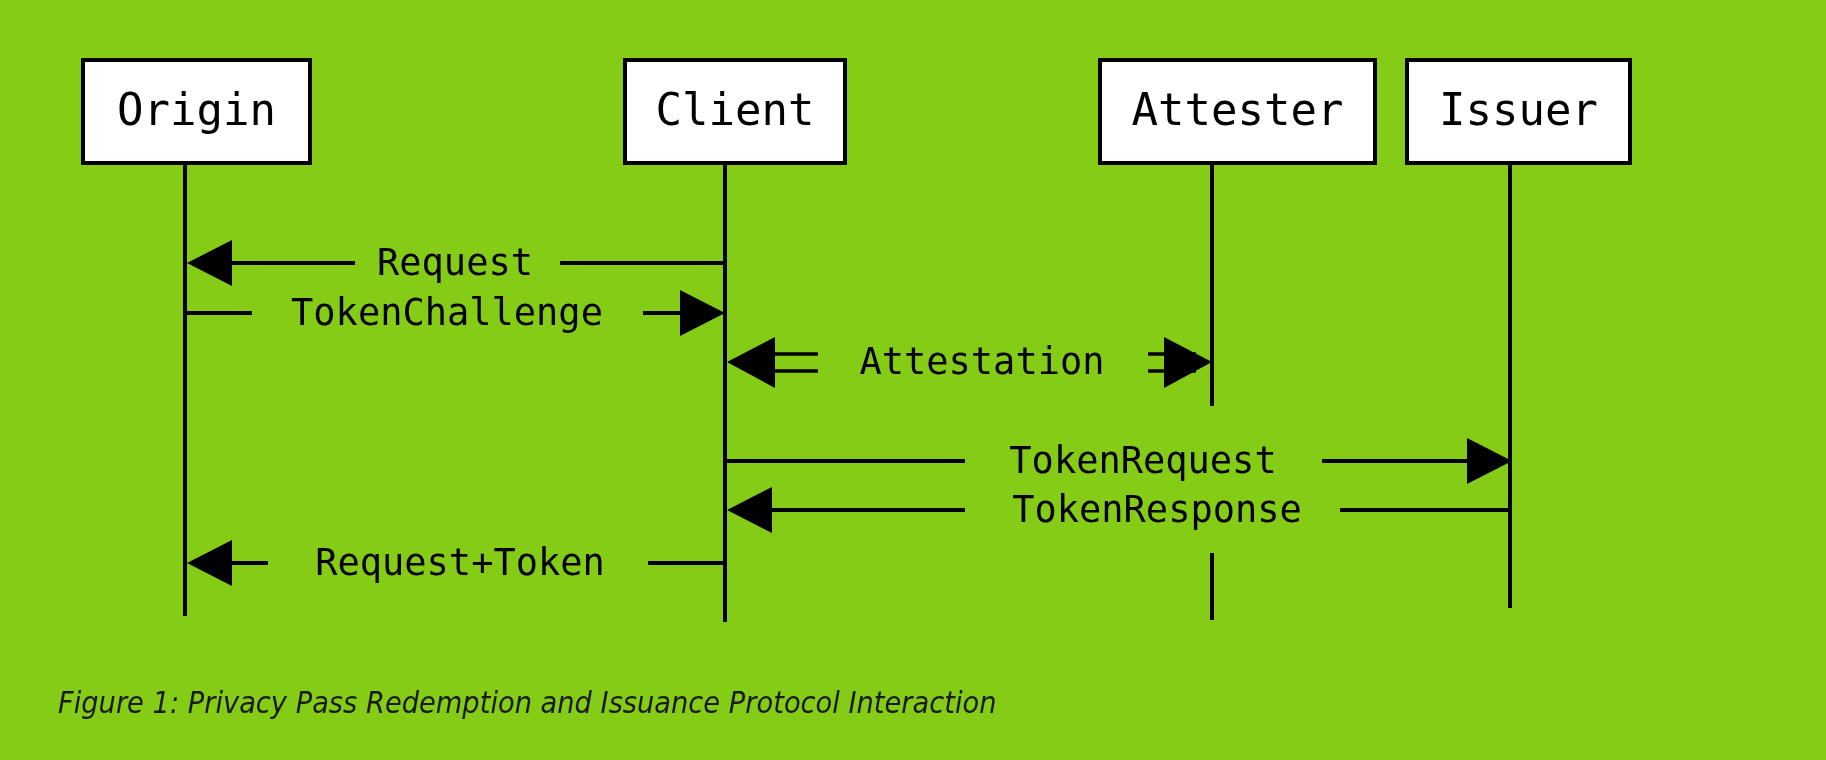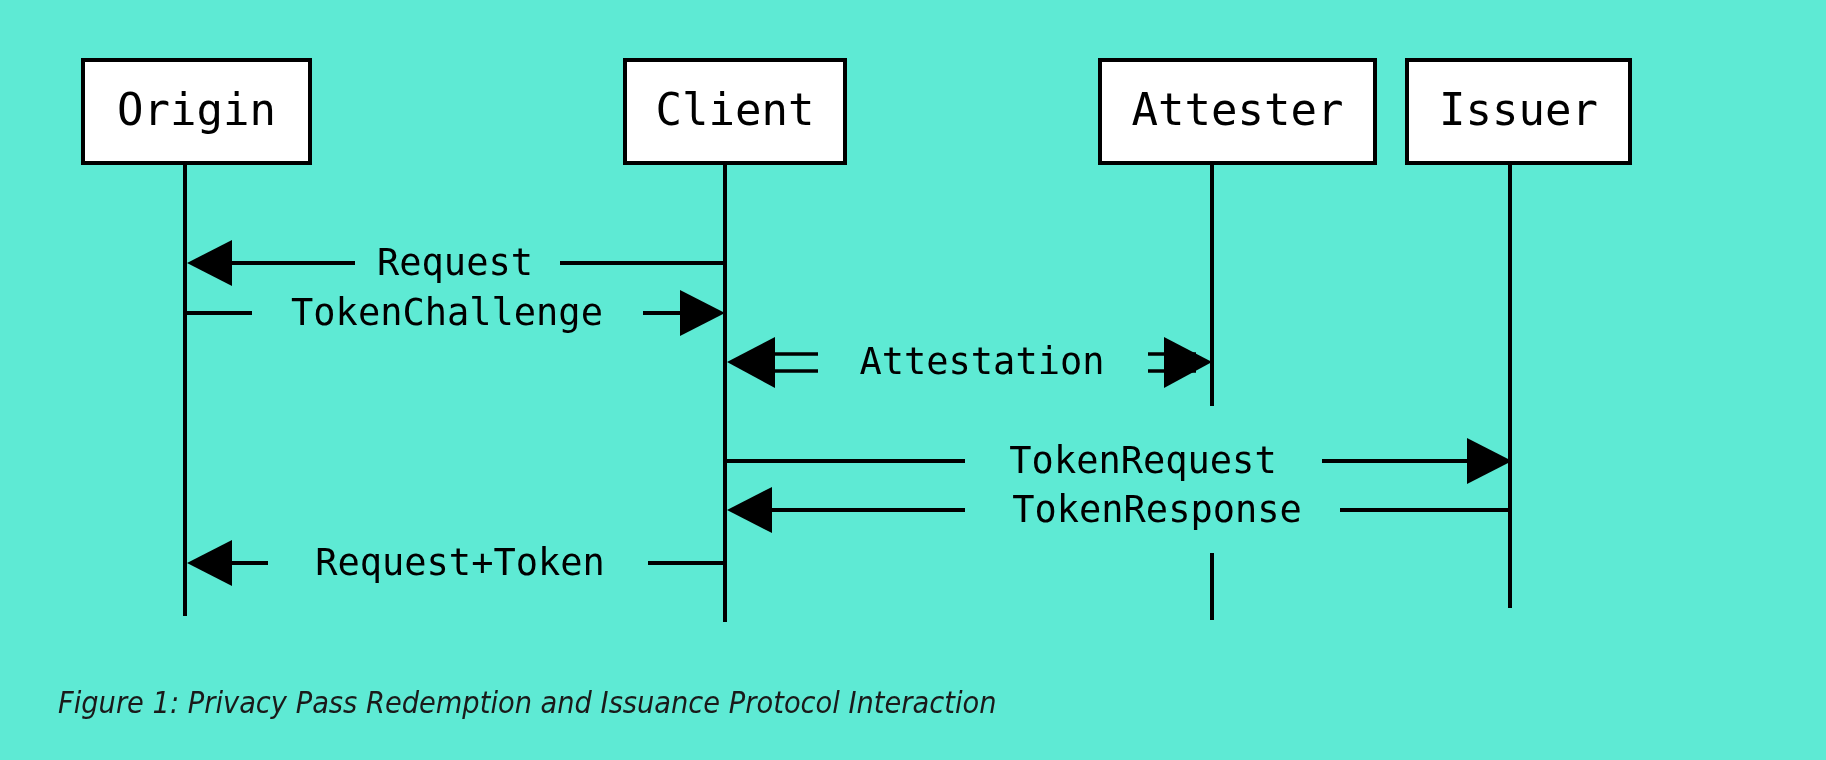--- a/index.html
+++ b/index.html
@@ -10,21 +10,21 @@
   body {
     width: 1826px;
     height: 760px;
     font-family: "DejaVu Sans Mono", monospace;
     overflow: hidden;
   }
   #figure-root {
     position: relative;
     width: 1826px;
     height: 760px;
-    background: #5eead4;
+    background: #84cc16;
   }
   #diagram-svg {
     position: absolute;
     left: 0;
     top: 0;
     width: 1826px;
     height: 760px;
     display: block;
   }
   .actor-box-rect {

